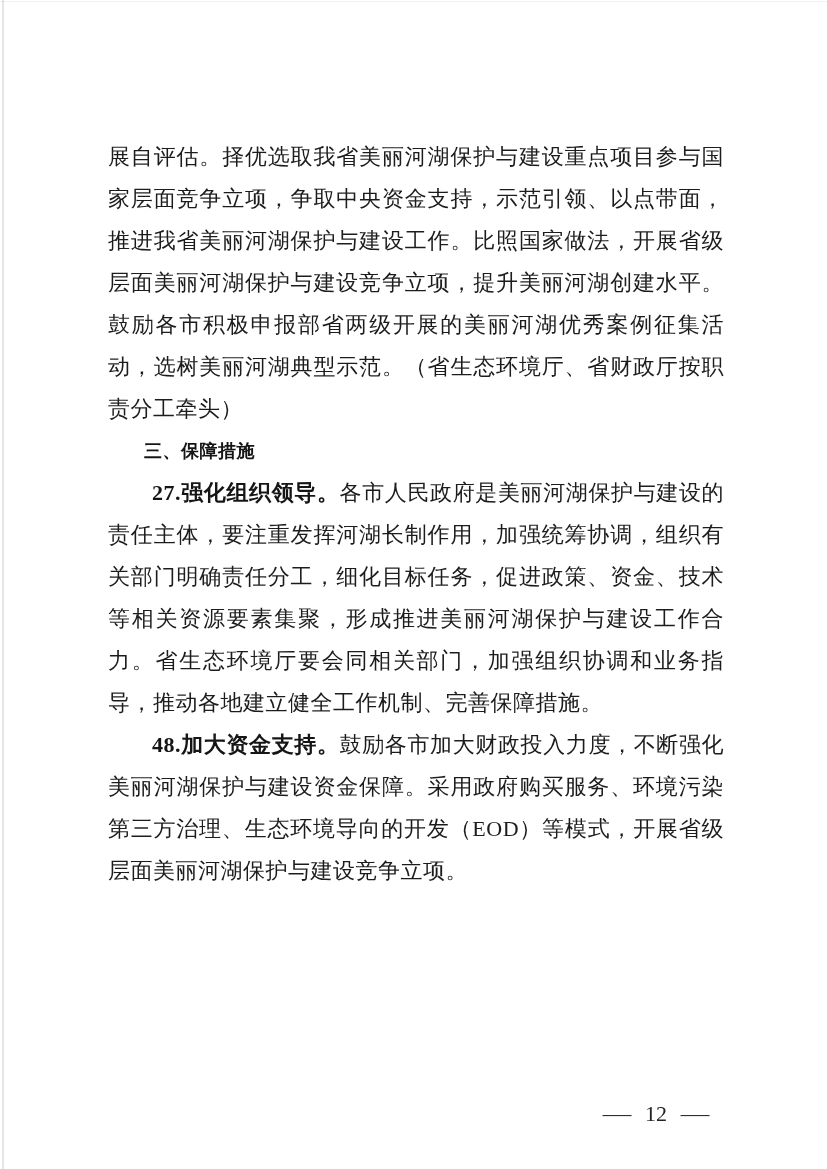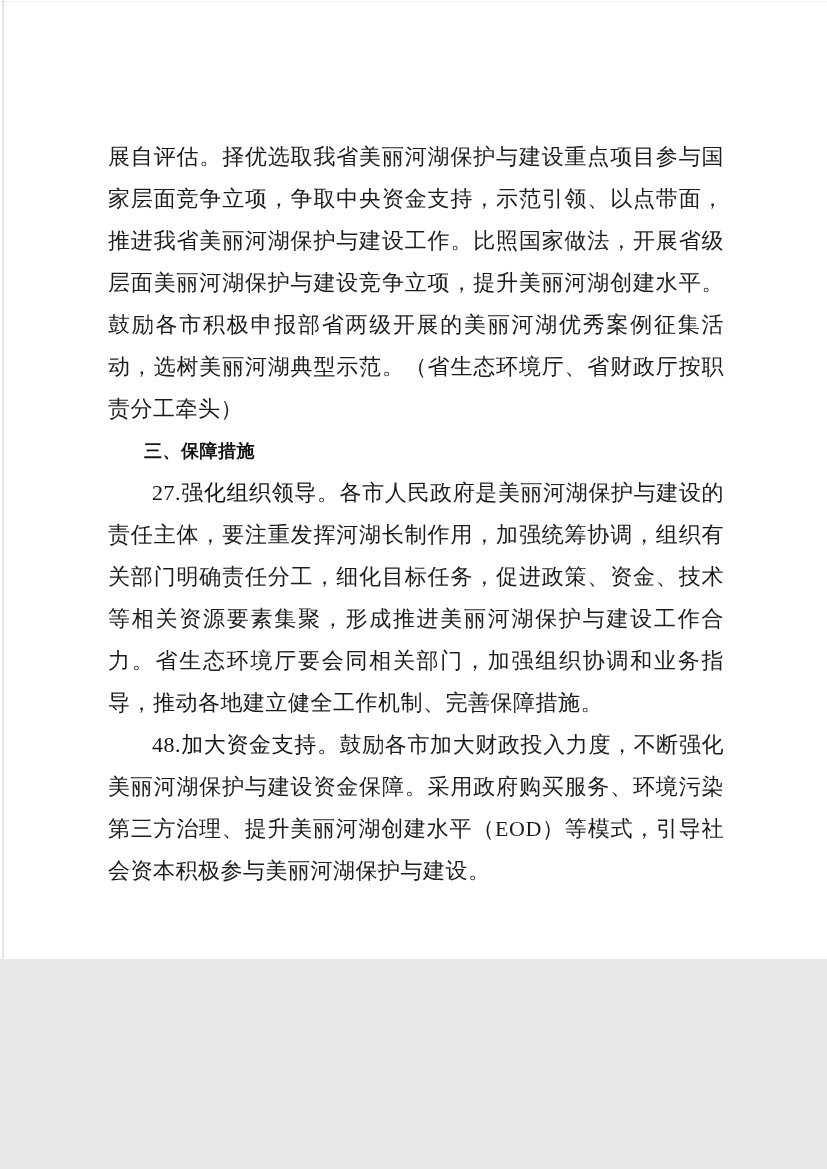--- a/index.html
+++ b/index.html
@@ -3,21 +3,21 @@
 <meta charset="utf-8">
 <style>
   html, body {
     margin: 0;
     padding: 0;
     background: #e8e8e8;
   }
   .page {
     position: relative;
     width: 827px;
-    height: 959px;
+    height: 1169px;
     margin: 0 auto;
     background: #ffffff;
     overflow: hidden;
     font-family: "Liberation Serif", "DejaVu Serif", serif;
   }
   
   .page::before {
     content: "";
     position: absolute;
     left: 2px;
@@ -56,21 +56,21 @@
   }
   .section-heading {
     margin: 0;
     font-size: 18px;
     line-height: 42px;
     font-weight: bold;
     text-indent: 2em;
     color: #151515;
   }
   .lead {
-    font-weight: normal;
+    font-weight: bold;
     color: #151515;
   }
   .footer {
     position: absolute;
     top: 1101px;
     left: 606px;
     display: flex;
     align-items: center;
     gap: 17px;
     font-size: 22px;
@@ -89,21 +89,21 @@
 
   <div class="body-text">
 
     <p class="para no-indent">展自评估。择优选取我省美丽河湖保护与建设重点项目参与国家层面竞争立项，争取中央资金支持，示范引领、以点带面，推进我省美丽河湖保护与建设工作。比照国家做法，开展省级层面美丽河湖保护与建设竞争立项，提升美丽河湖创建水平。鼓励各市积极申报部省两级开展的美丽河湖优秀案例征集活动，选树美丽河湖典型示范。（省生态环境厅、省财政厅按职责分工牵头）</p>
 
     <h3 class="section-heading">三、保障措施</h3>
 
     <p class="para"><span class="lead">27.强化组织领导。</span><span>各市人民政府是美丽河湖保护与建设的责任主体，要注重发挥河湖长制作用，加强统筹协调，组织有关部门明确责任分工，细化目标任务，促进政策、资金、技术等相关资源要素集聚，形成推进美丽河湖保护与建设工作合力。省生态环境厅要会同相关部门，加强组织协调和业务指导，推动各地建立健全工作机制、完善保障措施。</span></p>
 
 
-    <p class="para"><span class="lead">48.加大资金支持。</span><span>鼓励各市加大财政投入力度，不断强化美丽河湖保护与建设资金保障。采用政府购买服务、环境污染第三方治理、提升美丽河湖创建水平（EOD）等模式，引导社会资本积极参与美丽河湖保护与建设。</span></p>
+    <p class="para"><span class="lead">48.加大资金支持。</span><span>鼓励各市加大财政投入力度，不断强化美丽河湖保护与建设资金保障。采用政府购买服务、环境污染第三方治理、生态环境导向的开发（EOD）等模式，开展省级层面美丽河湖保护与建设竞争立项。</span></p>
 
   </div>
 
   <div class="footer">
     <span class="dash">—</span>
     <span class="num">12</span>
     <span class="dash">—</span>
   </div>
 
 </div>

